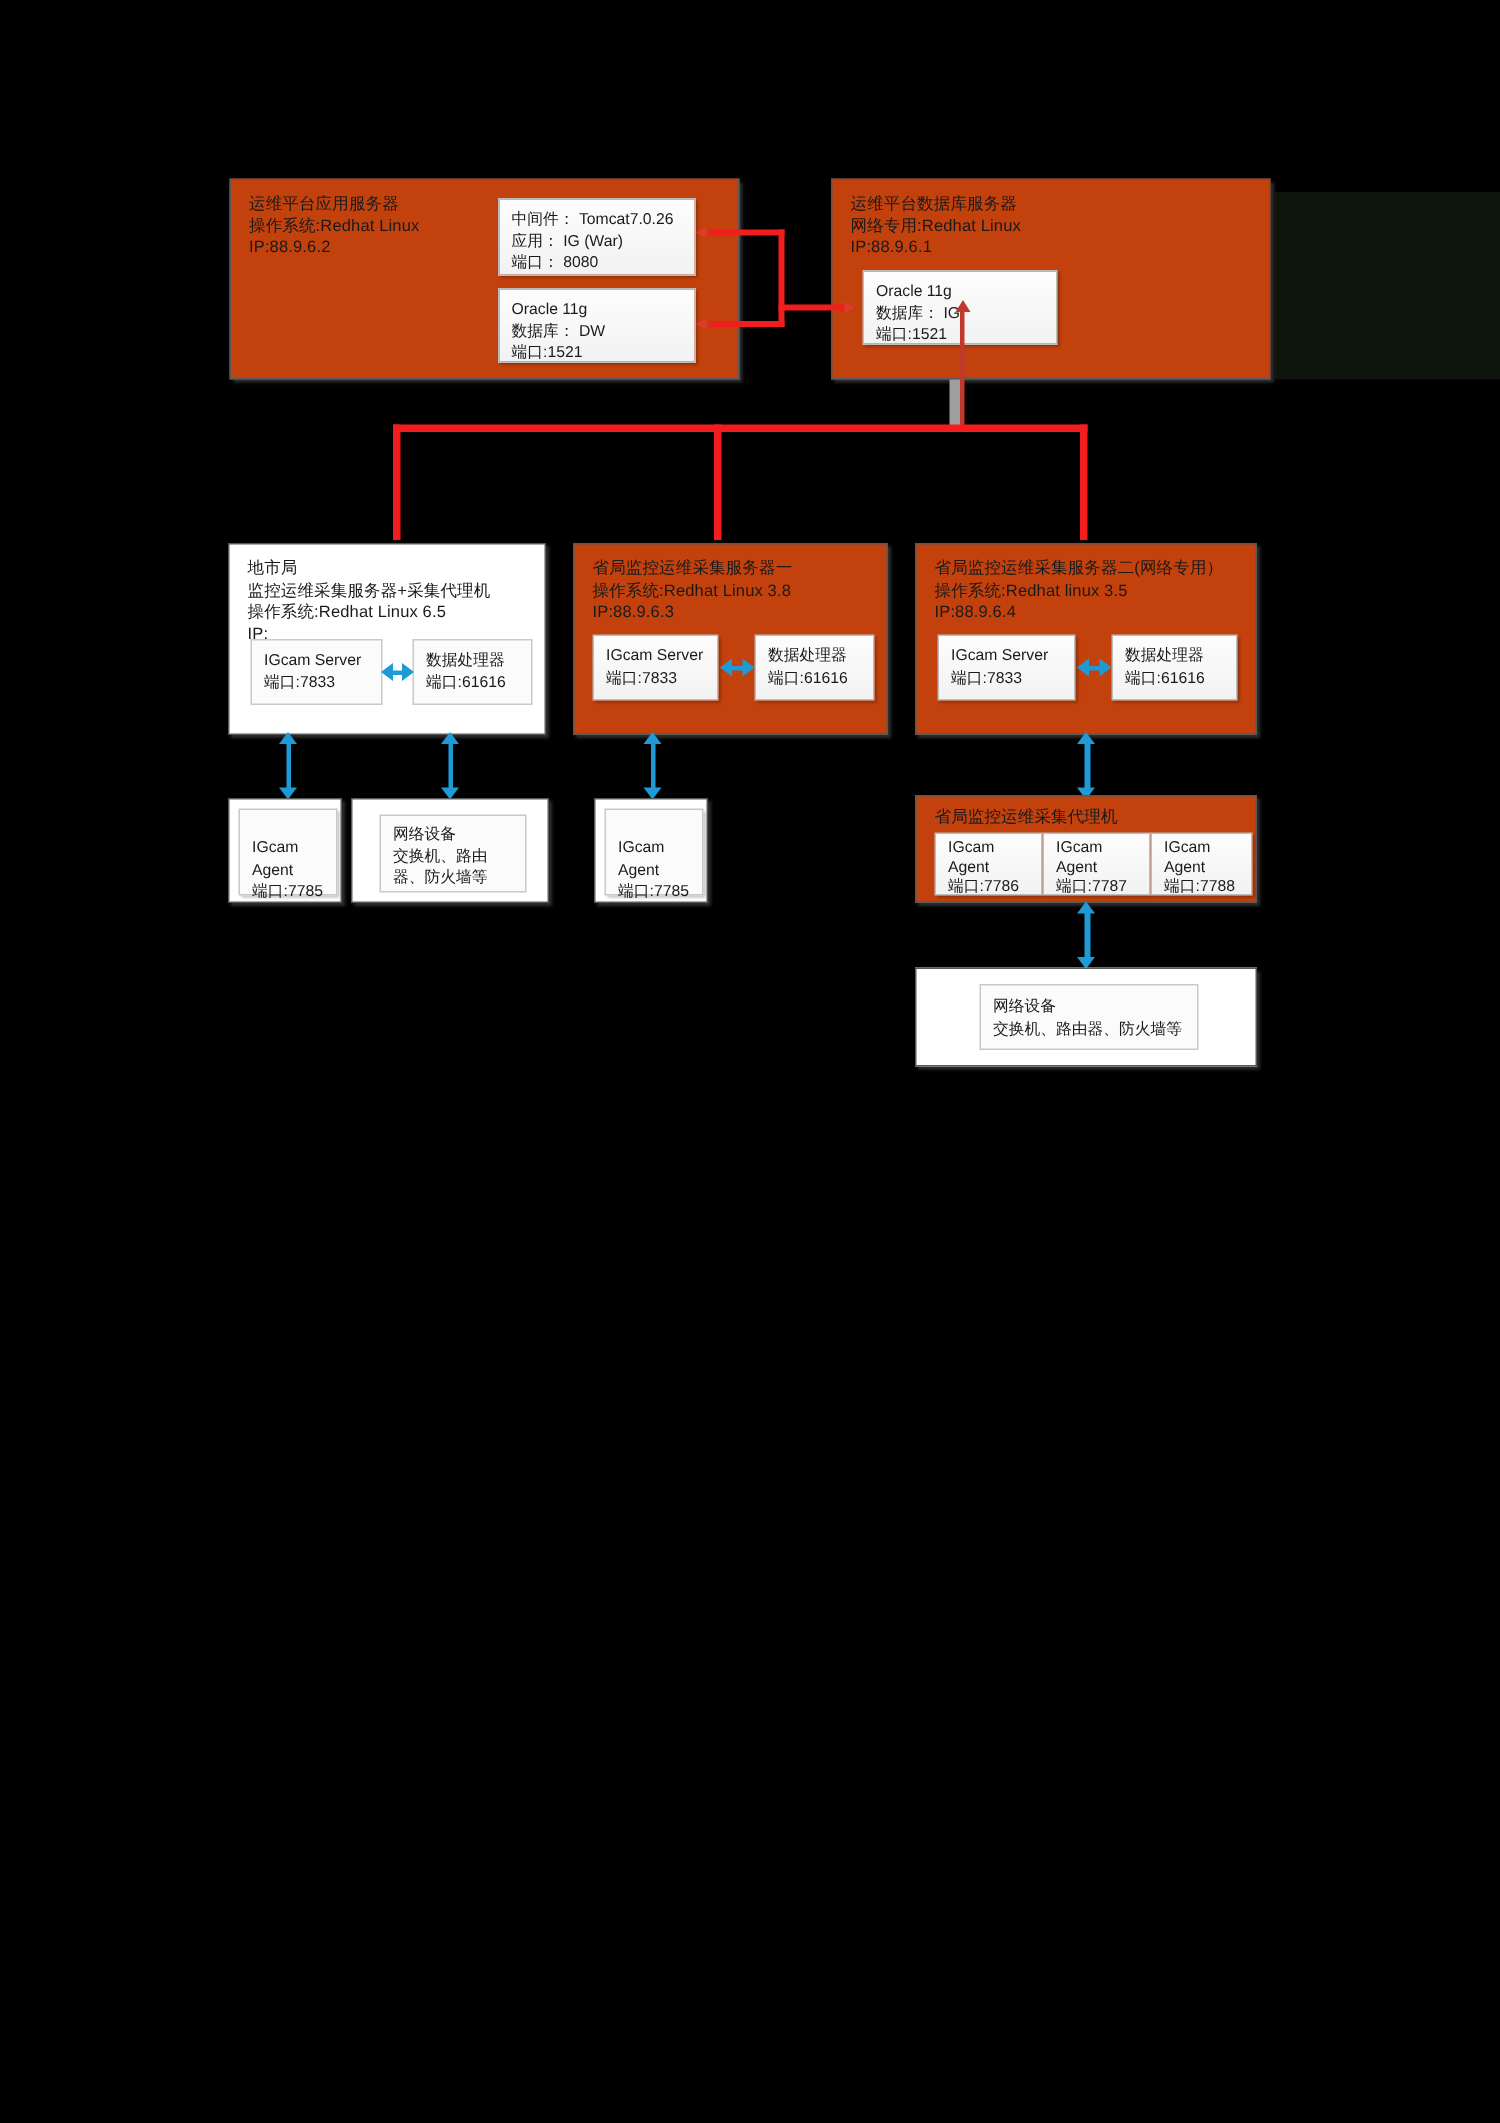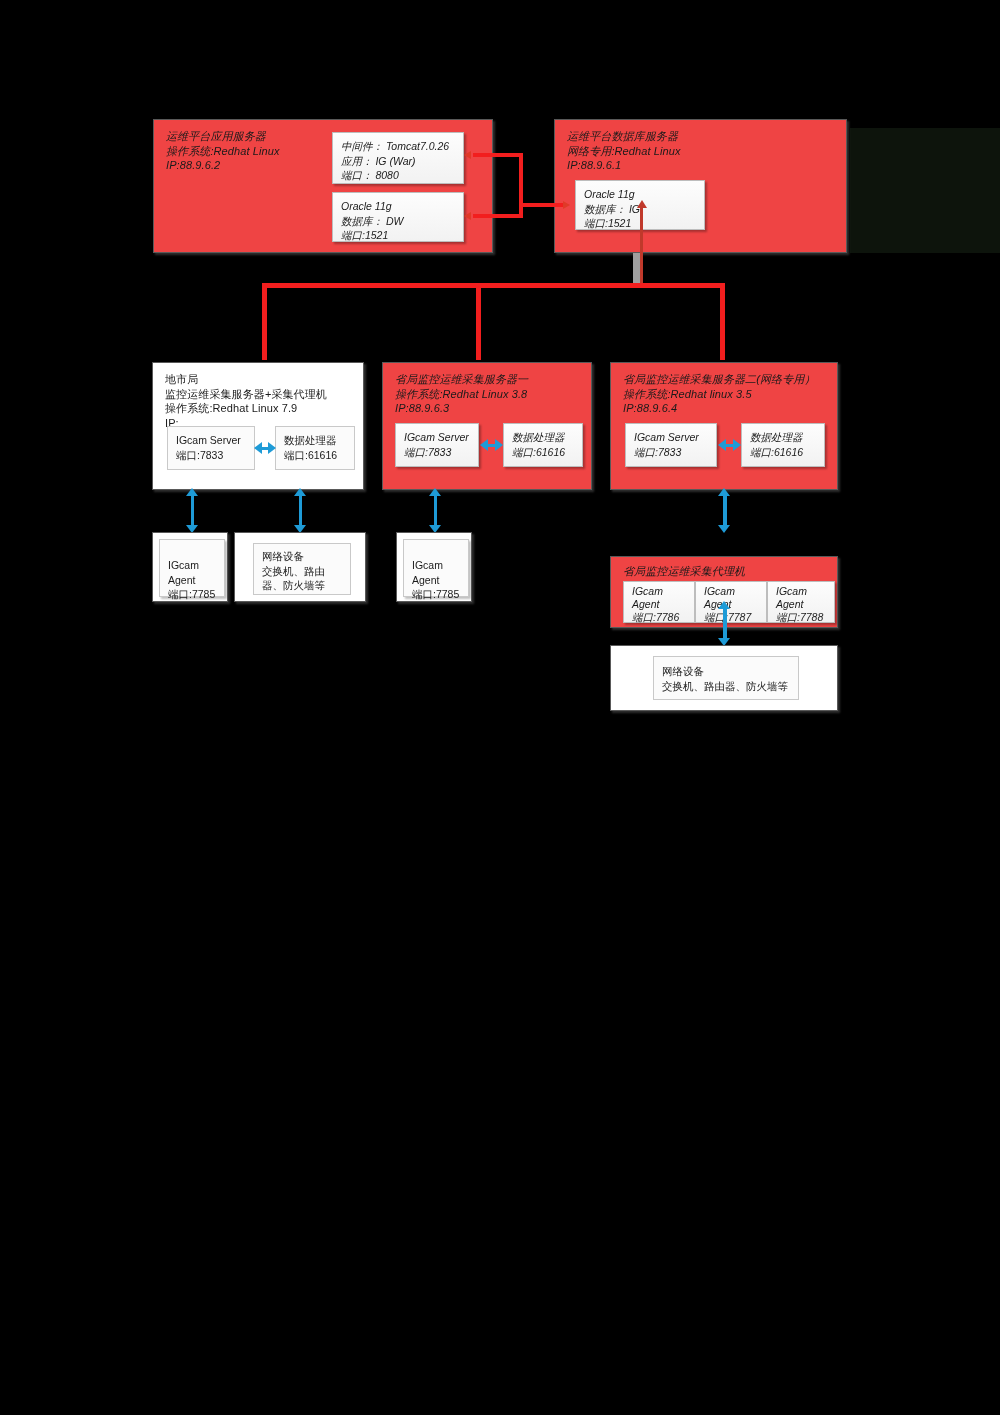--- a/index.html
+++ b/index.html
@@ -32,22 +32,21 @@
   }
 
   
   .node {
     position: absolute;
     box-sizing: border-box;
     border: 1px solid #595959;
     box-shadow: 2px 2px 2px rgba(255,255,255,0.18);
   }
   .node.green {
-    background: #ef4444;
-    font-style: italic;
+    background: #c2410c;
   }
   .node.white {
     background: #FFFFFF;
   }
   .node-title {
     position: absolute;
     left: 12px;
     top: 9px;
     font-size: 11px;
     line-height: 14.5px;
@@ -187,21 +186,21 @@
 
   <div class="ln red" style="left:262px; top:283px; width:5px; height:77px;"></div>
 
   <div class="ln red" style="left:476px; top:283px; width:5px; height:77px;"></div>
 
   <div class="ln red" style="left:720px; top:283px; width:5px; height:77px;"></div>
 
   <div class="node white" style="left:152px; top:362px; width:212px; height:128px;">
     <div class="node-title">地市局
 监控运维采集服务器+采集代理机
-操作系统:Redhat Linux  7.9
+操作系统:Redhat Linux  6.5
 IP:</div>
 
     <div class="sub plain" style="left:14px; top:63px; width:88px; height:44px;">
       <div class="sub-text">IGcam Server
 端口:7833</div>
     </div>
     <div class="sub plain" style="left:122px; top:63px; width:80px; height:44px;">
       <div class="sub-text">数据处理器
 端口:61616</div>
     </div>
@@ -278,21 +277,21 @@
     </div>
   </div>
 
   <div class="node white" style="left:396px; top:532px; width:76px; height:70px;">
     <div class="sub plain" style="left:6px; top:6px; width:66px; height:58px; box-shadow:1.5px 1.5px 2px rgba(0,0,0,0.25);">
       <div class="sub-text" style="top:18px;">IGcam Agent
 端口:7785</div>
     </div>
   </div>
 
-  <div class="node green" style="left:610px; top:556px; width:228px; height:72px;">
+  <div class="node green" style="left:610px; top:530px; width:228px; height:72px;">
     <div class="node-title" style="top:7px;">省局监控运维采集代理机</div>
 
     <div class="sub" style="left:12px; top:24px; width:72px; height:42px;">
       <div class="sub-text" style="top:3px; line-height:13px;">IGcam
 Agent
 端口:7786</div>
     </div>
     <div class="sub" style="left:84px; top:24px; width:72px; height:42px;">
       <div class="sub-text" style="top:3px; line-height:13px;">IGcam
 Agent

